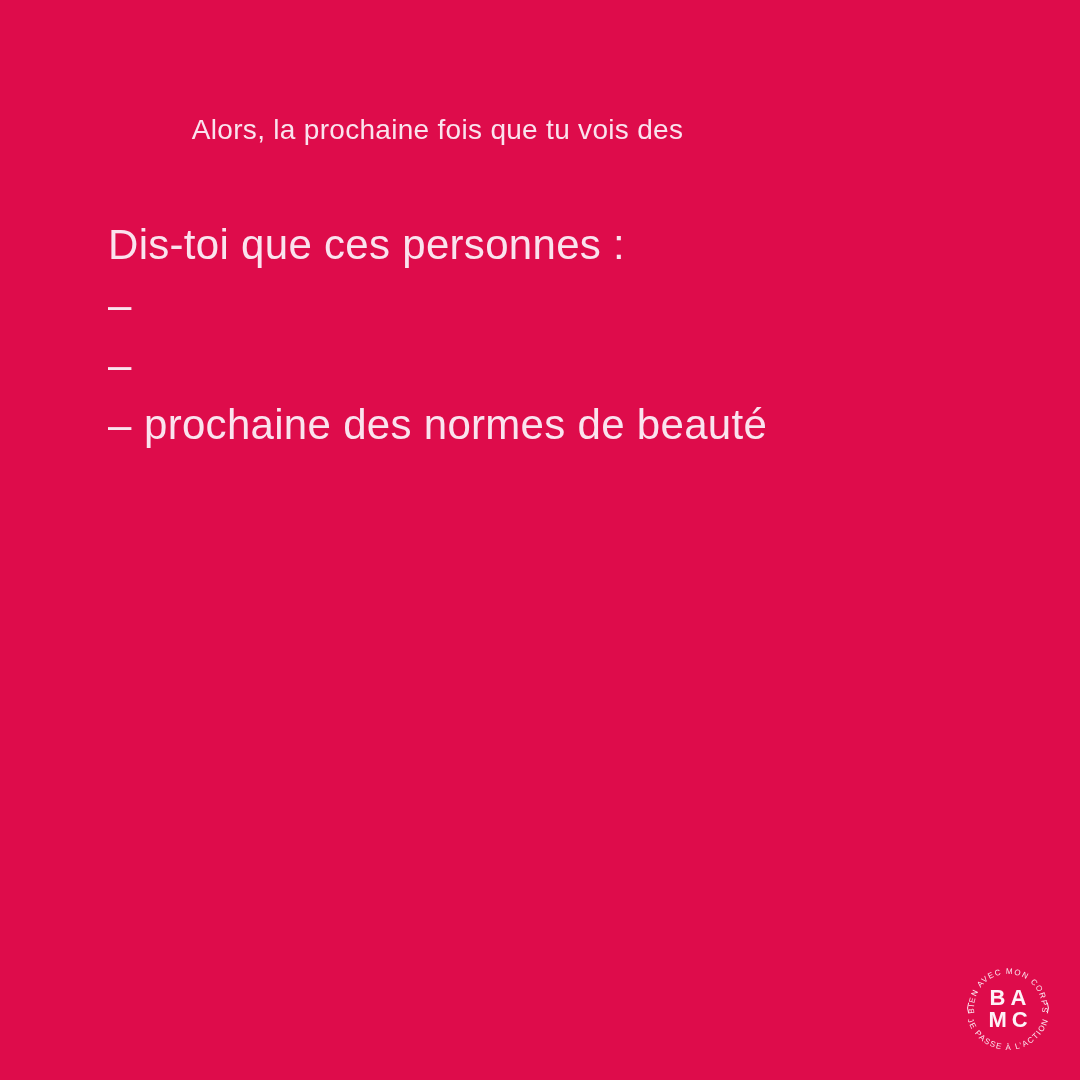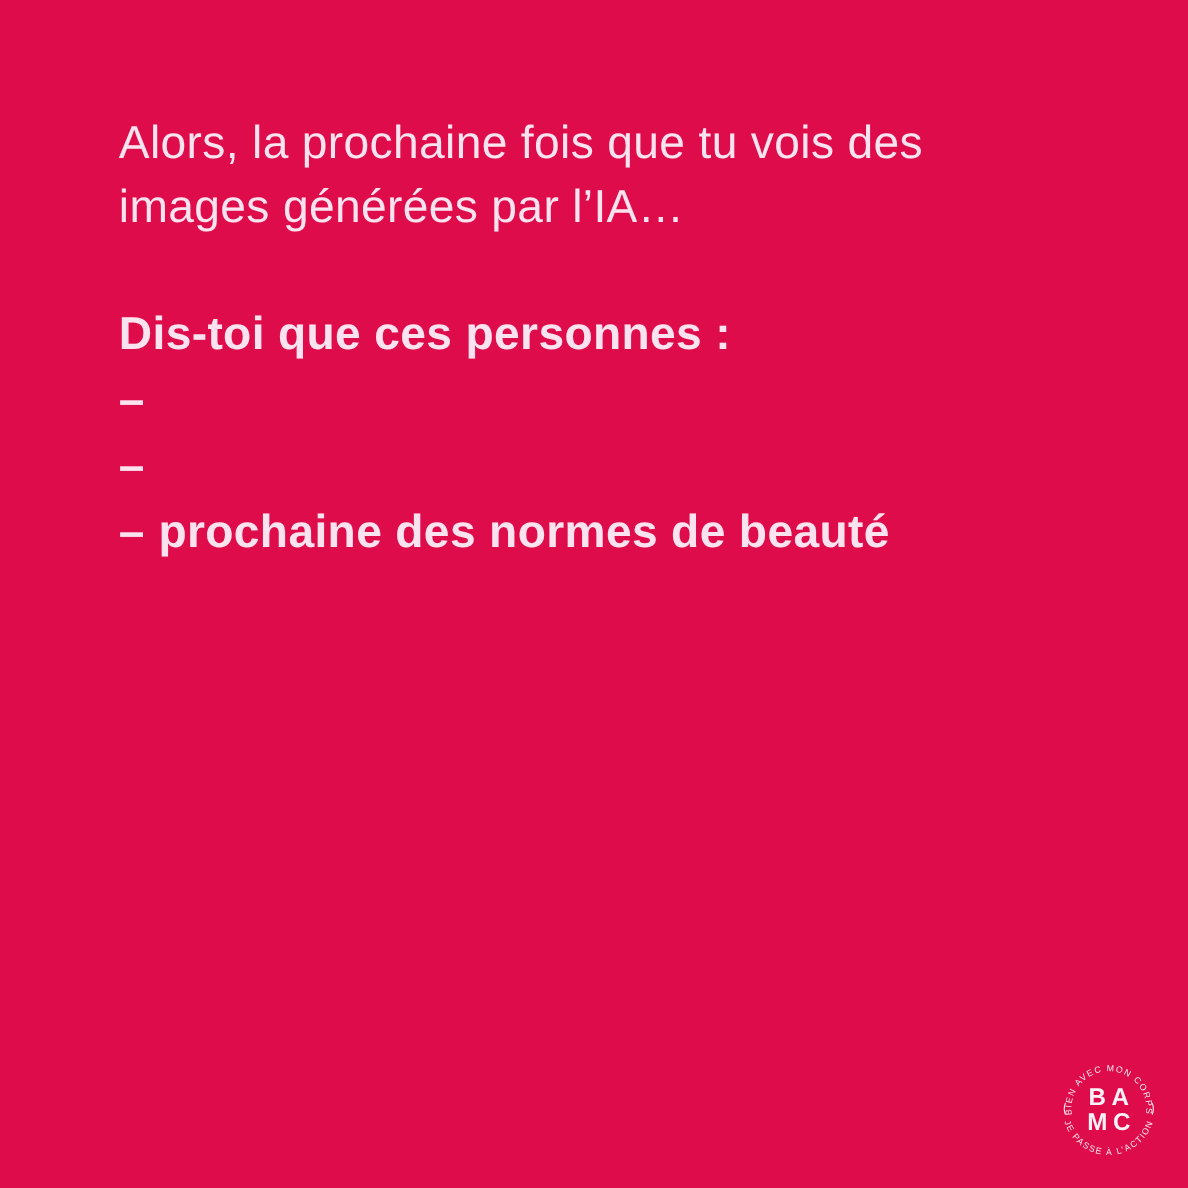--- a/index.html
+++ b/index.html
@@ -19,33 +19,34 @@
     background: #DE0C4B; 
   }
   .content {
     position: absolute;
     left: 108px;
     top: 101px;
     color: #FAE3EE;
   }
   .intro {
     margin: 0;
-    font-size: 42px;
+    font-size: 28px;
     font-weight: 400;
     line-height: 58px;
     letter-spacing: 0.3px;
+    text-align: center;
   }
   .line {
     display: block;
     white-space: nowrap;
   }
   .emphasis {
     margin-top: 56px;
     font-size: 42px;
-    font-weight: 700;
+    font-weight: 400;
     line-height: 60px;
     letter-spacing: 0.3px;
   }
   .heading {
     white-space: nowrap;
   }
   .item {
     display: flex;
     align-items: flex-start;
   }
@@ -86,21 +87,20 @@
 </style>
 </head>
 <body>
 
 <div class="canvas" style="background: rgb(222, 12, 75);">
 
   <div class="content" style="color: rgb(250, 227, 238);">
 
     <p class="intro">
       <span class="line">Alors, la prochaine fois que tu vois des</span>
-      <span class="line">images générées par l’IA…</span>
     </p>
 
     <div class="emphasis">
       <div class="heading">Dis-toi que ces personnes :</div>
 
       <div class="item">
         <span class="dash">–</span>
       </div>
 
       <div class="item">

